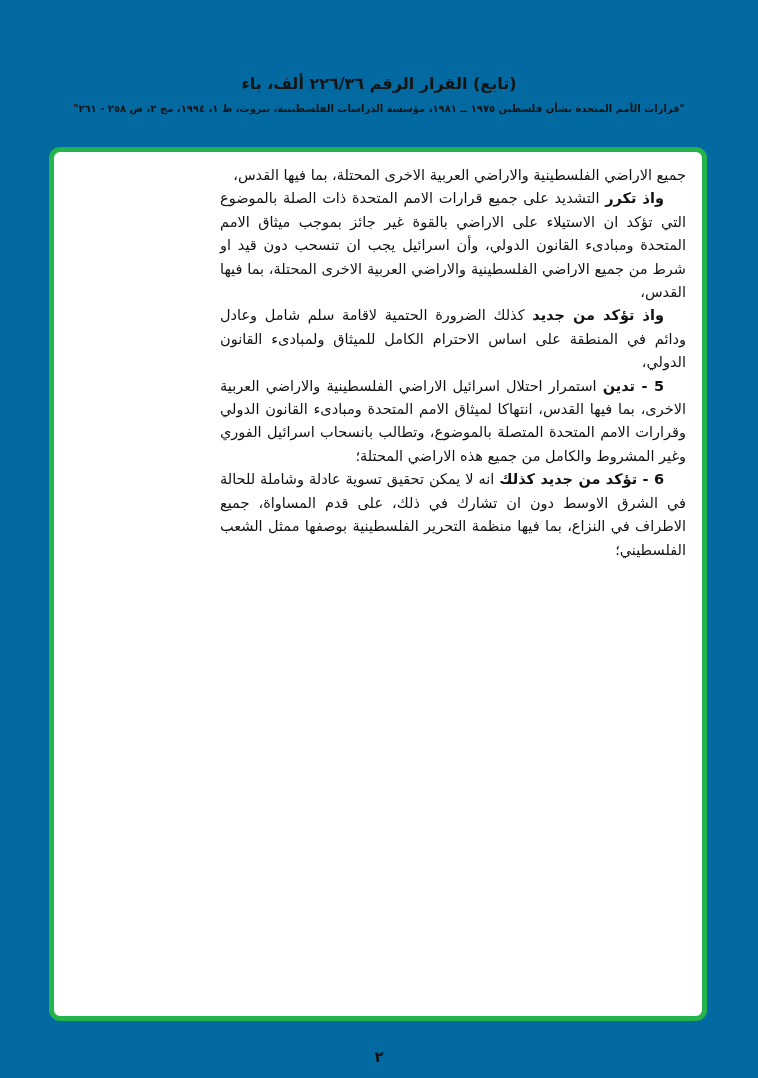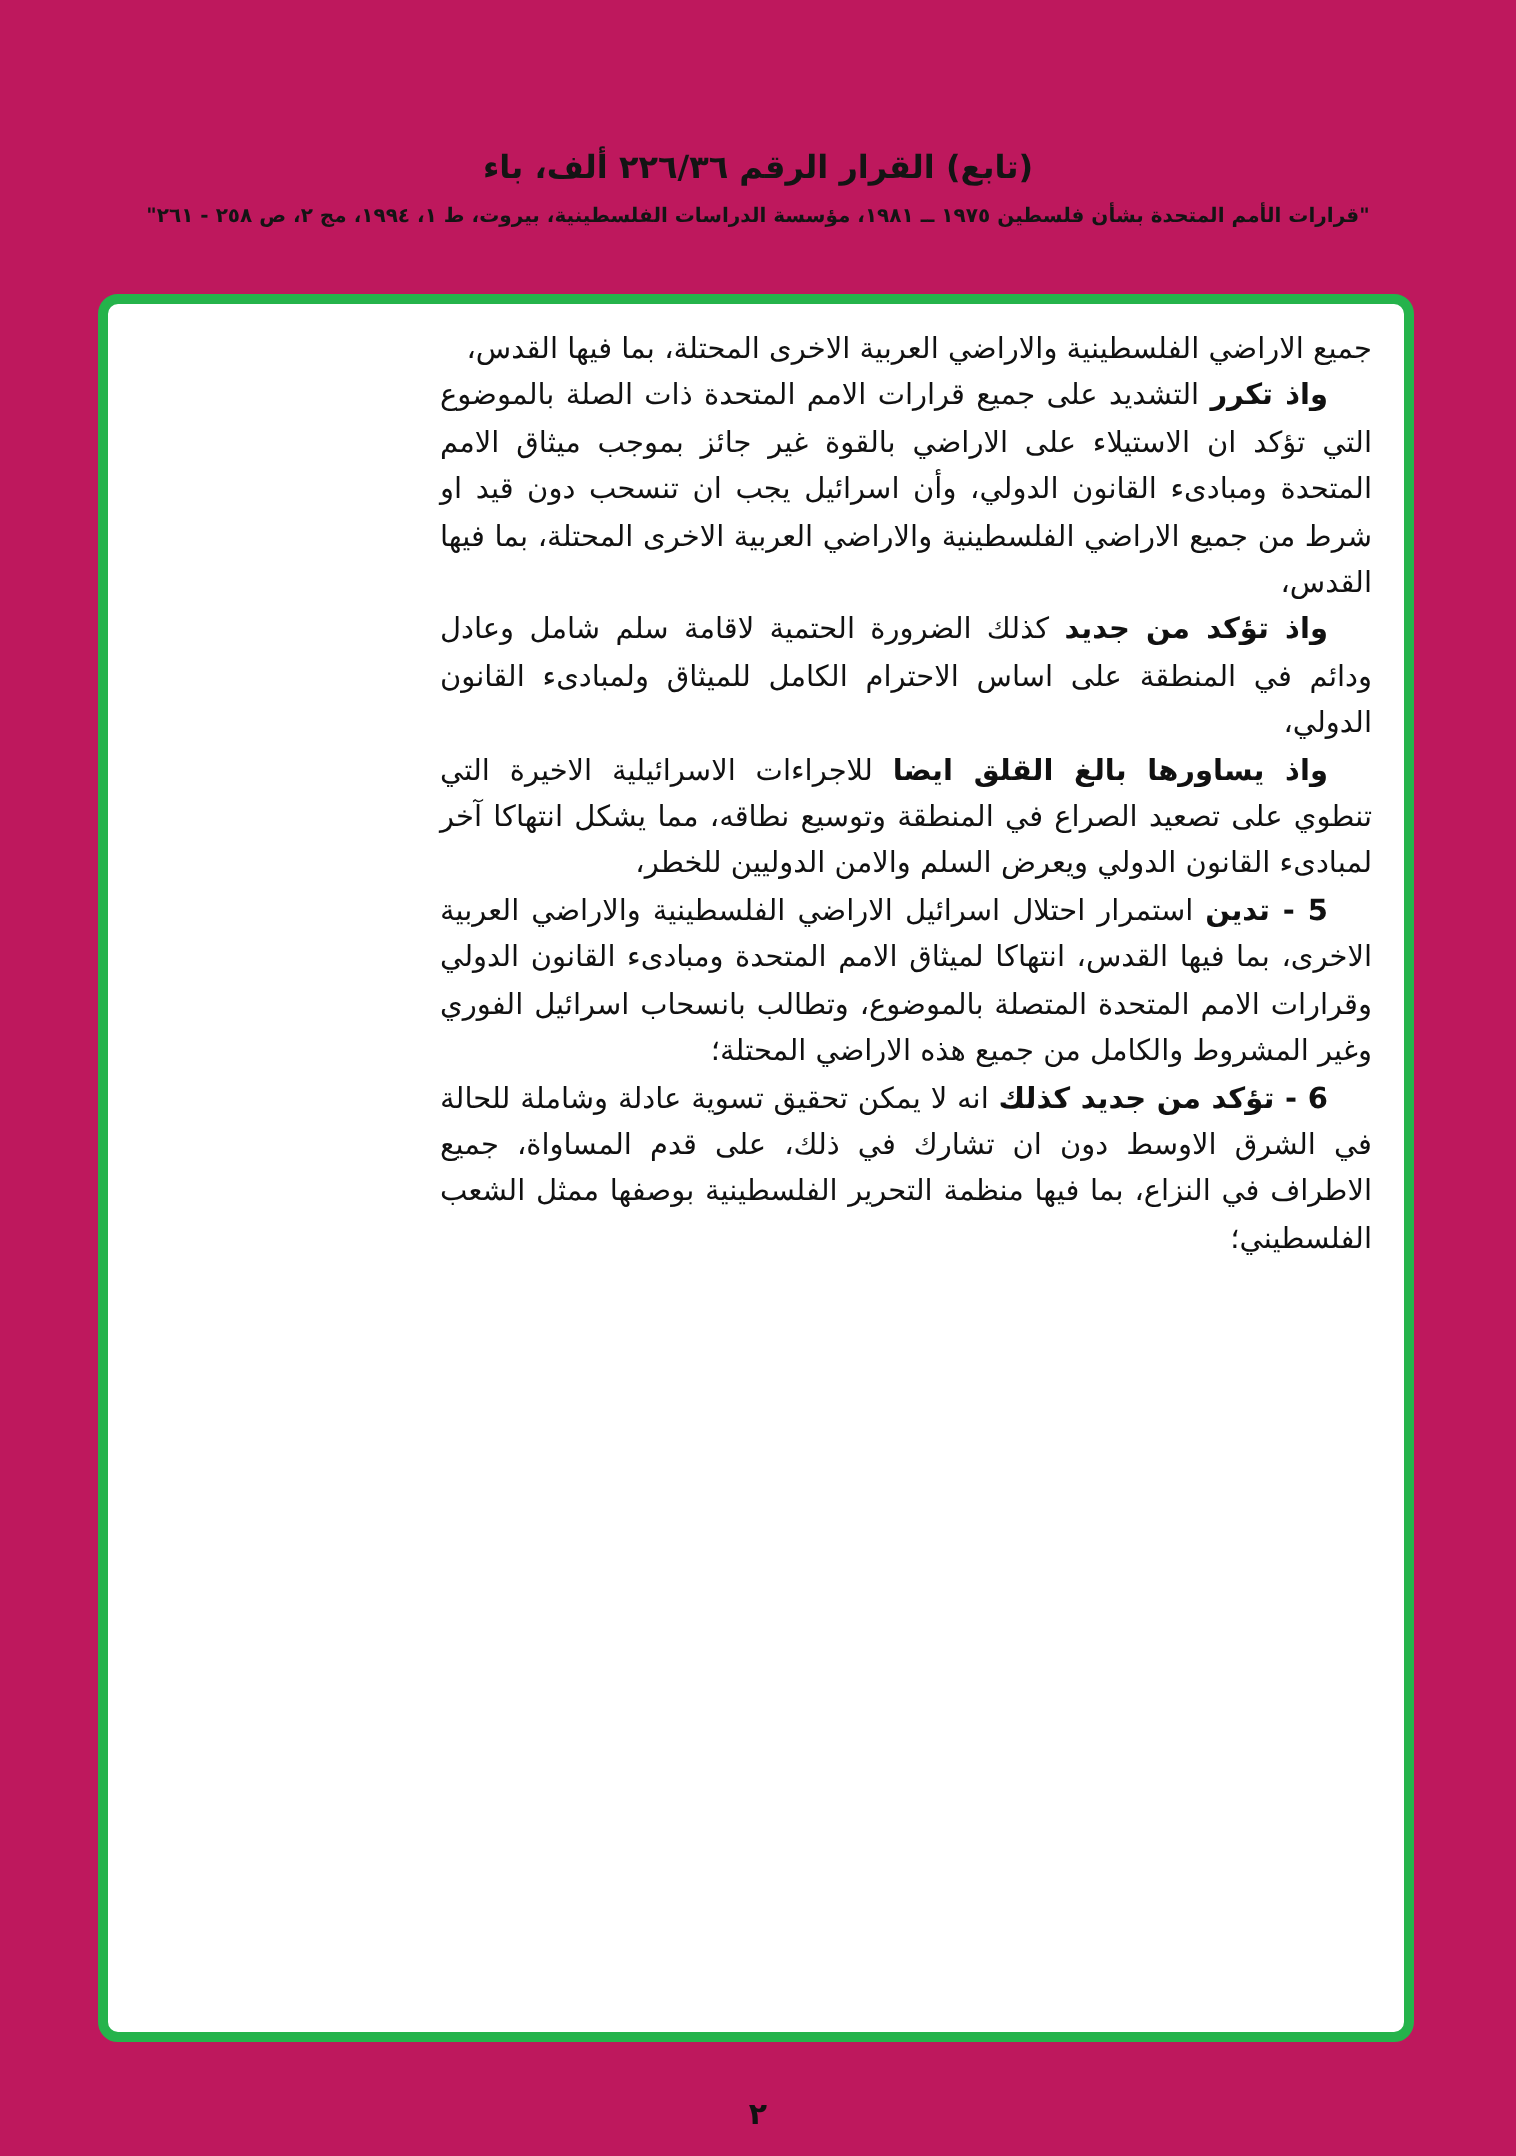--- a/index.html
+++ b/index.html
@@ -10,21 +10,21 @@
   body {
     width: 758px;
     height: 1078px;
     position: relative;
     overflow: hidden;
     font-family: "DejaVu Sans", sans-serif;
   }
   .page {
     position: absolute;
     inset: 0;
-    background: #be185d;
+    background: #0369a1;
     direction: rtl;
     color: #141414;
   }
   .doc-header {
     position: absolute;
     top: 74px;
     left: 0;
     right: 0;
     text-align: center;
   }
@@ -84,26 +84,25 @@
 </head>
 <body>
 
 <div class="page">
 
   <header class="doc-header">
     <h1 class="title">(تابع) القرار الرقم ٢٢٦/٣٦ ألف، باء</h1>
     <div class="source">"قرارات الأمم المتحدة بشأن فلسطين ١٩٧٥ ــ ١٩٨١، مؤسسة الدراسات الفلسطينية، بيروت، ط ١، ١٩٩٤، مج ٢، ص ٢٥٨ - ٢٦١"</div>
   </header>
 
-  <div class="frame" style="border-color: rgb(37, 179, 75);">
+  <div class="frame" style="border-color: rgb(37, 179, 75); border-radius: 11px;">
     <div class="body-text">
         <p class="para">جميع الاراضي الفلسطينية والاراضي العربية الاخرى المحتلة، بما فيها القدس،</p>
         <p class="para indent"><b>واذ تكرر</b> التشديد على جميع قرارات الامم المتحدة ذات الصلة بالموضوع التي تؤكد ان الاستيلاء على الاراضي بالقوة غير جائز بموجب ميثاق الامم المتحدة ومبادىء القانون الدولي، وأن اسرائيل يجب ان تنسحب دون قيد او شرط من جميع الاراضي الفلسطينية والاراضي العربية الاخرى المحتلة، بما فيها القدس،</p>
         <p class="para indent"><b>واذ تؤكد من جديد</b> كذلك الضرورة الحتمية لاقامة سلم شامل وعادل ودائم في المنطقة على اساس الاحترام الكامل للميثاق ولمبادىء القانون الدولي،</p>
-        <p class="para indent"><b>واذ يساورها بالغ القلق ايضا</b> للاجراءات الاسرائيلية الاخيرة التي تنطوي على تصعيد الصراع في المنطقة وتوسيع نطاقه، مما يشكل انتهاكا آخر لمبادىء القانون الدولي ويعرض السلم والامن الدوليين للخطر،</p>
         <p class="para indent"><b>5 - تدين</b> استمرار احتلال اسرائيل الاراضي الفلسطينية والاراضي العربية الاخرى، بما فيها القدس، انتهاكا لميثاق الامم المتحدة ومبادىء القانون الدولي وقرارات الامم المتحدة المتصلة بالموضوع، وتطالب بانسحاب اسرائيل الفوري وغير المشروط والكامل من جميع هذه الاراضي المحتلة؛</p>
         <p class="para indent"><b>6 - تؤكد من جديد كذلك</b> انه لا يمكن تحقيق تسوية عادلة وشاملة للحالة في الشرق الاوسط دون ان تشارك في ذلك، على قدم المساواة، جميع الاطراف في النزاع، بما فيها منظمة التحرير الفلسطينية بوصفها ممثل الشعب الفلسطيني؛</p>
       </div>
   </div>
 
   <div class="page-number">٢</div>
 
 </div>
 
 </body></html>

